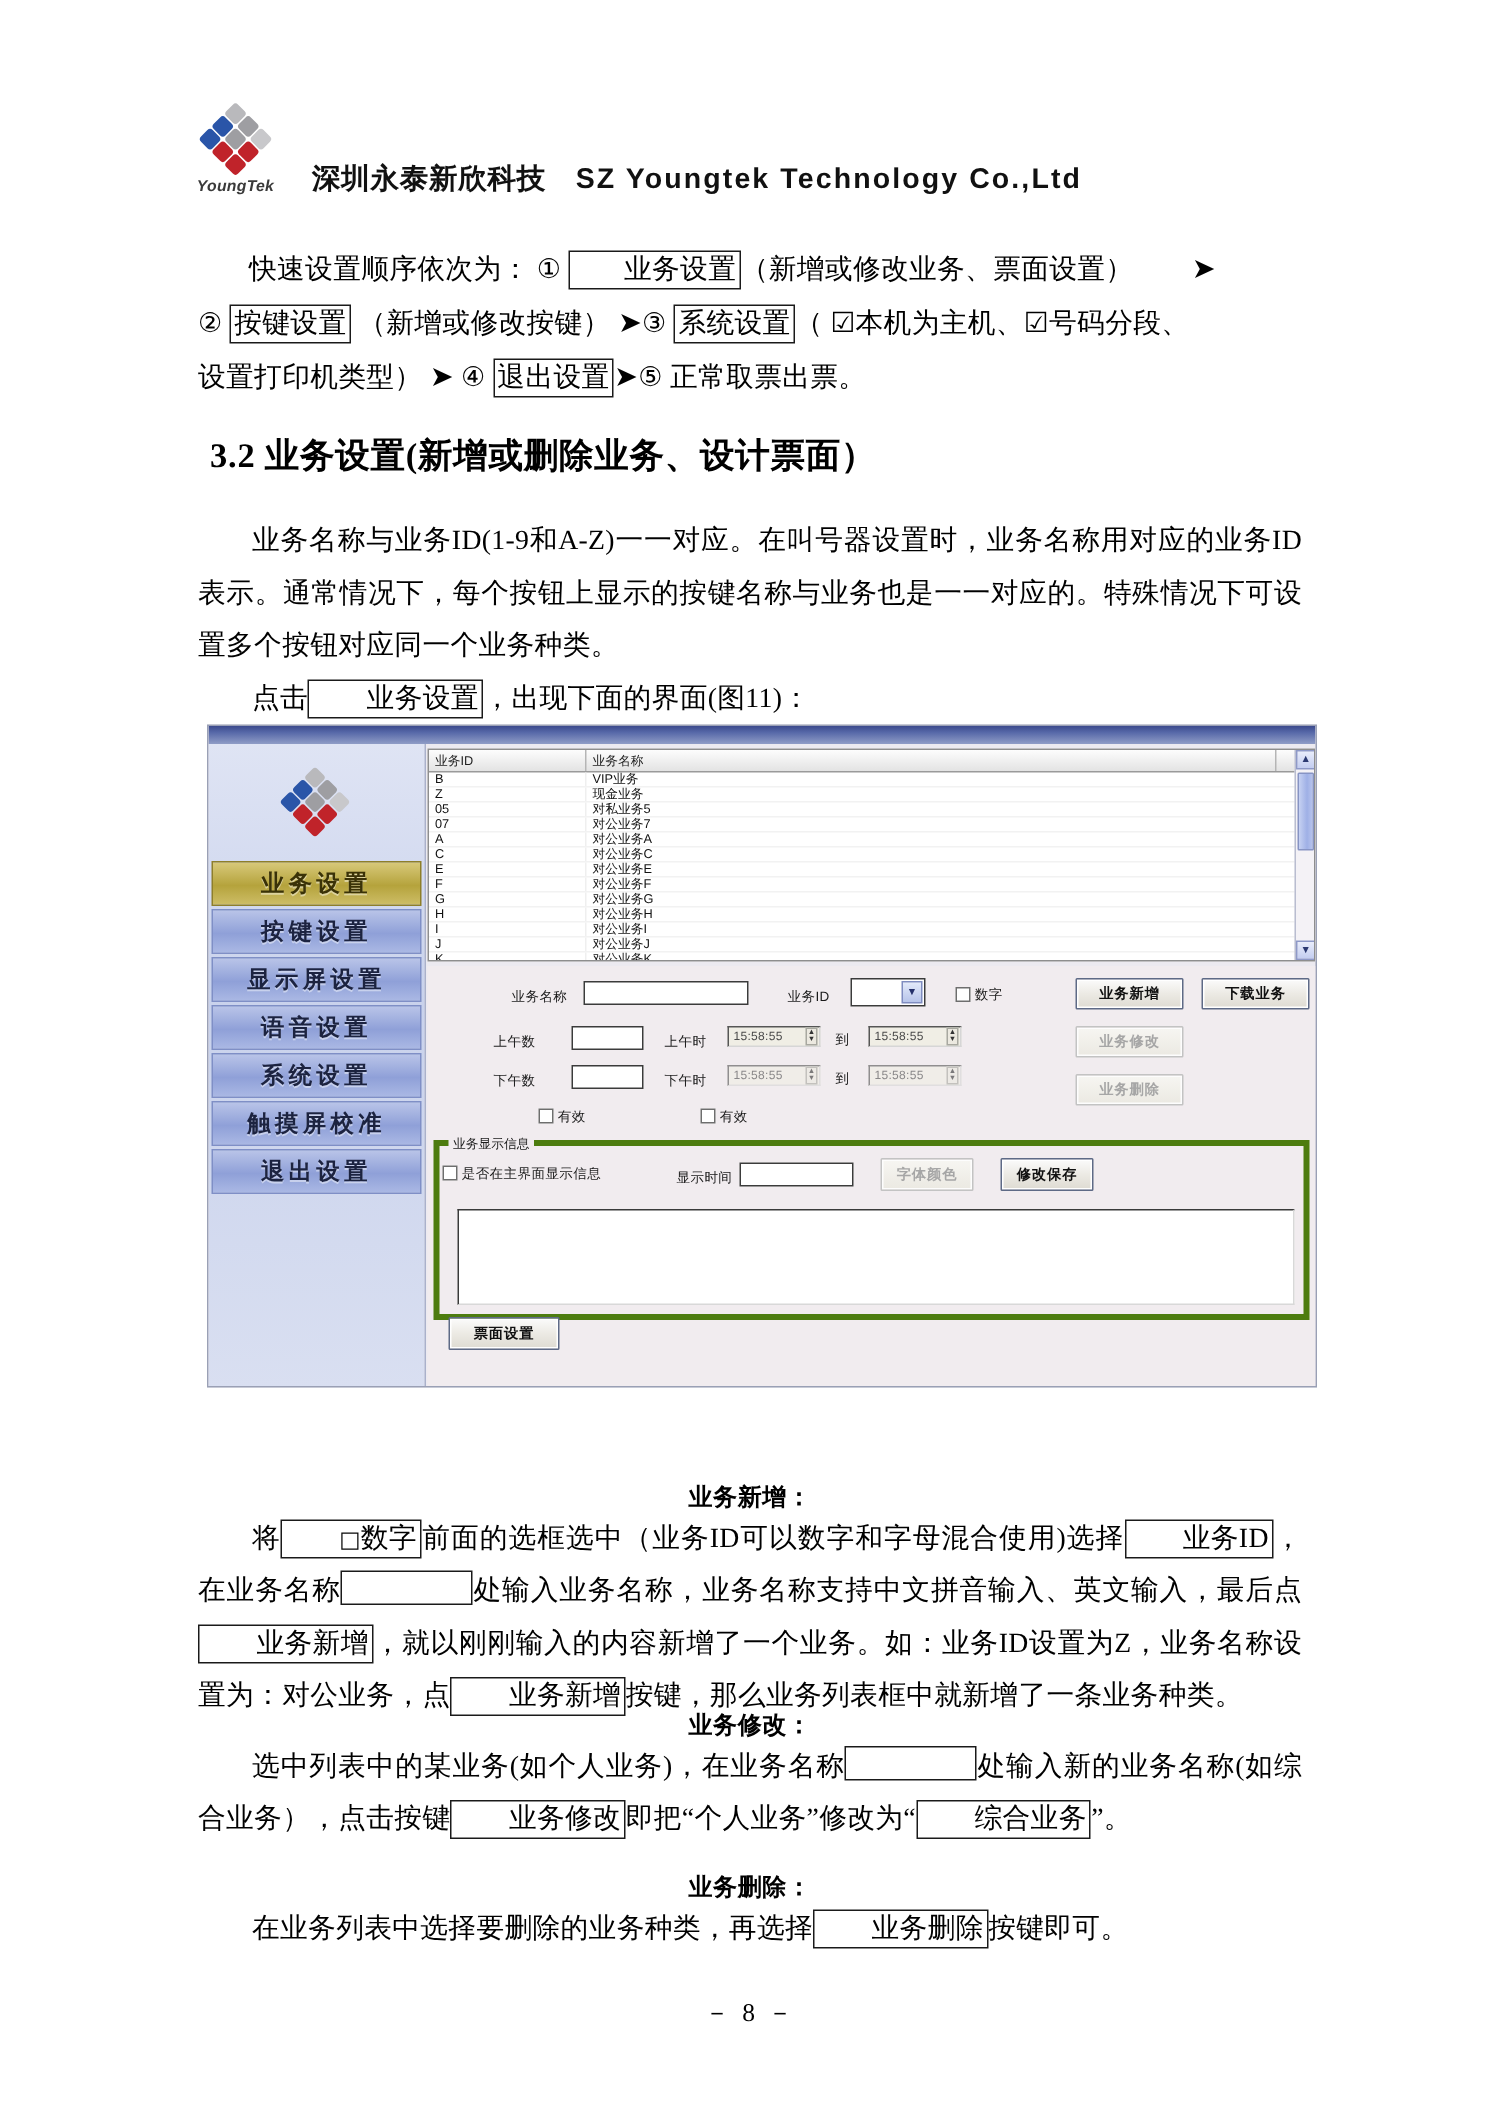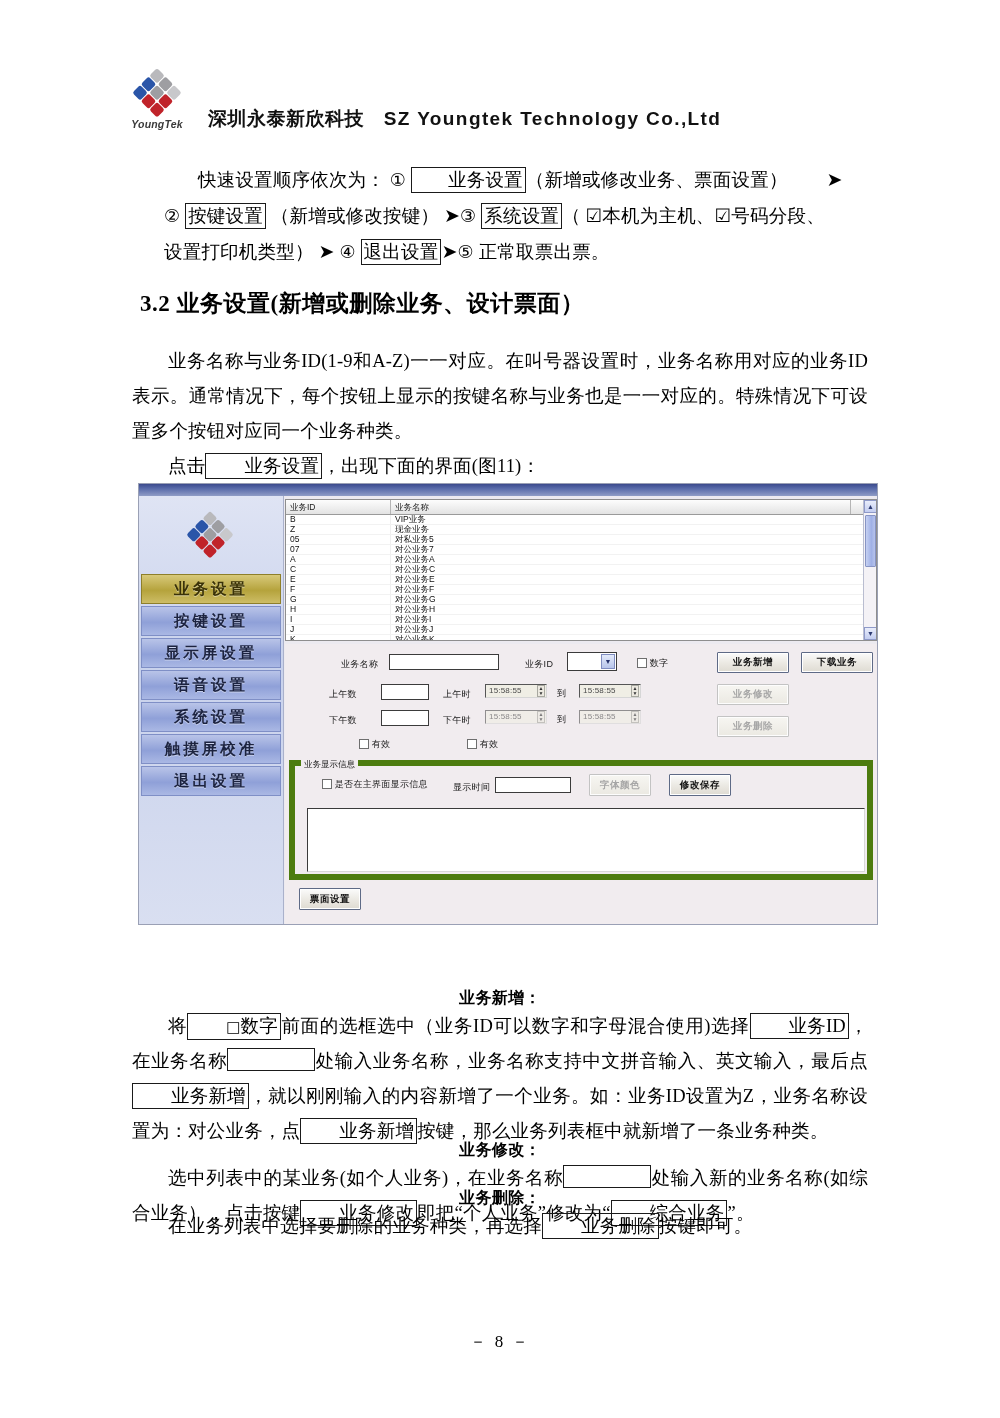--- a/index.html
+++ b/index.html
@@ -127,21 +127,21 @@
     font-size:9.5px;font-weight:bold;color:#111;letter-spacing:.6px;
     background:linear-gradient(180deg,#fbfbfb 0%,#eceae4 50%,#dedbd2 100%);
     border:1px solid #5e6a86;box-sizing:border-box;
     display:flex;align-items:center;justify-content:center;
     font-family:"Liberation Sans",sans-serif;border-radius:1px;
     box-shadow:inset 0 0 0 1px #ffffff;
   }
   .btn.disabled{color:#a6a6a6;border:1px solid #c3c3c3;
     background:linear-gradient(180deg,#f7f6f2,#ebe9e2);box-shadow:inset 0 0 0 1px #fdfdfd;}
   .group{
-    position:absolute;border:6px solid #4d7c0f;box-sizing:border-box;background:transparent;
+    position:absolute;border:4px solid #4d7c0f;box-sizing:border-box;background:transparent;
   }
   .group-title{position:absolute;left:6px;top:-7px;background:#f1ecef;padding:0 3px;
     font-size:8.5px;color:#1a1a1a;font-family:"Liberation Sans",sans-serif;}
   .bigbox{background:#fff;border-top:1.8px solid #3a3a3a;border-left:1.8px solid #3a3a3a;
     border-right:1px solid #d8d8d8;border-bottom:1px solid #d8d8d8;box-sizing:border-box;}
 </style>
 </head>
 <body>
 
 <div class="page">
@@ -162,21 +162,21 @@
         </g>
       </svg>
       <div class="logo-word">YoungTek</div>
     </div>
     <div class="company">
       <span>深圳永泰新欣科技</span>
       <span class="en" style="margin-left:14px;">SZ Youngtek Technology Co.,Ltd</span>
     </div>
   </div>
 
-  <div class="doc" style="top:162px;margin-left:32px;">
+  <div class="doc" style="top:162px;">
     <p class="body" style="text-indent:34px;">
       <span>快速设置顺序依次为：</span>
       <span class="circnum">①</span>
       <span class="boxed">业务设置</span><span>（新增或修改业务、票面设置）</span>
       <span class="arrow" style="margin-left:34px;">➤</span>
     </p>
     <p class="body">
       <span class="circnum">②</span>
       <span class="boxed">按键设置</span>
       <span>（新增或修改按键）</span>
@@ -370,47 +370,47 @@
       </div>
 
       <div class="btn" style="position:absolute;left:432px;top:8px;width:72px;height:21px;">业务新增</div>
       <div class="btn" style="position:absolute;left:516px;top:8px;width:72px;height:21px;">下载业务</div>
       <div class="btn disabled" style="position:absolute;left:432px;top:40px;width:72px;height:21px;">业务修改</div>
       <div class="btn disabled" style="position:absolute;left:432px;top:72px;width:72px;height:21px;">业务删除</div>
 
       <div class="group" style="left:4px;top:116px;width:584px;height:120px;">
         <div class="group-title">业务显示信息</div>
 
-        <div style="position:absolute;left:27px;top:12px;" class="lbl">
+        <div style="position:absolute;left:2px;top:12px;" class="lbl">
           <span class="cb"></span>
           <span>是否在主界面显示信息</span>
         </div>
         <div style="position:absolute;left:158px;top:15px;" class="lbl">显示时间</div>
         <div class="fld" style="position:absolute;left:200px;top:11px;width:76px;"></div>
         <div class="btn disabled" style="position:absolute;left:294px;top:8px;width:62px;height:22px;">字体颜色</div>
         <div class="btn" style="position:absolute;left:374px;top:8px;width:62px;height:22px;">修改保存</div>
 
         <div class="bigbox" style="position:absolute;left:12px;top:42px;width:558px;height:64px;"></div>
       </div>
 
-      <div class="btn" style="position:absolute;left:14px;top:244px;width:62px;height:22px;">票面设置</div>
+      <div class="btn" style="position:absolute;left:14px;top:234px;width:74px;height:22px;">票面设置</div>
     </div>
   </div>
 
 
   <div class="doc" style="top:988px;">
     <h3 class="sub">业务新增：</h3>
     <p class="body indent"><span>将</span><span class="boxed"><span class="sqr">□</span><span>数字</span></span><span>前面的选框选中（业务ID可以数字和字母混合使用)选择</span><span class="boxed">业务ID</span><span>，在业务名称</span><span class="blankbox"></span><span>处输入业务名称，业务名称支持中文拼音输入、英文输入，最后点</span><span class="boxed">业务新增</span><span>，就以刚刚输入的内容新增了一个业务。如：业务ID设置为Z，业务名称设置为：对公业务，点</span><span class="boxed">业务新增</span><span>按键，那么业务列表框中就新增了一条业务种类。</span></p>
   </div>
 
   <div class="doc" style="top:1140px;">
     <h3 class="sub">业务修改：</h3>
     <p class="body indent"><span>选中列表中的某业务(如个人业务)，在业务名称</span><span class="blankbox"></span><span>处输入新的业务名称(如综合业务），点击按键</span><span class="boxed">业务修改</span><span>即把“个人业务”修改为“</span><span class="boxed">综合业务</span><span>”。</span></p>
   </div>
 
-  <div class="doc" style="top:1188px;">
+  <div class="doc" style="top:1248px;">
     <h3 class="sub">业务删除：</h3>
     <p class="body indent"><span>在业务列表中选择要删除的业务种类，再选择</span><span class="boxed">业务删除</span><span>按键即可。</span></p>
   </div>
 
   <div class="pagenum" style="top:1330px;">－ 8 －</div>
 
 </div>
 
 </body></html>

